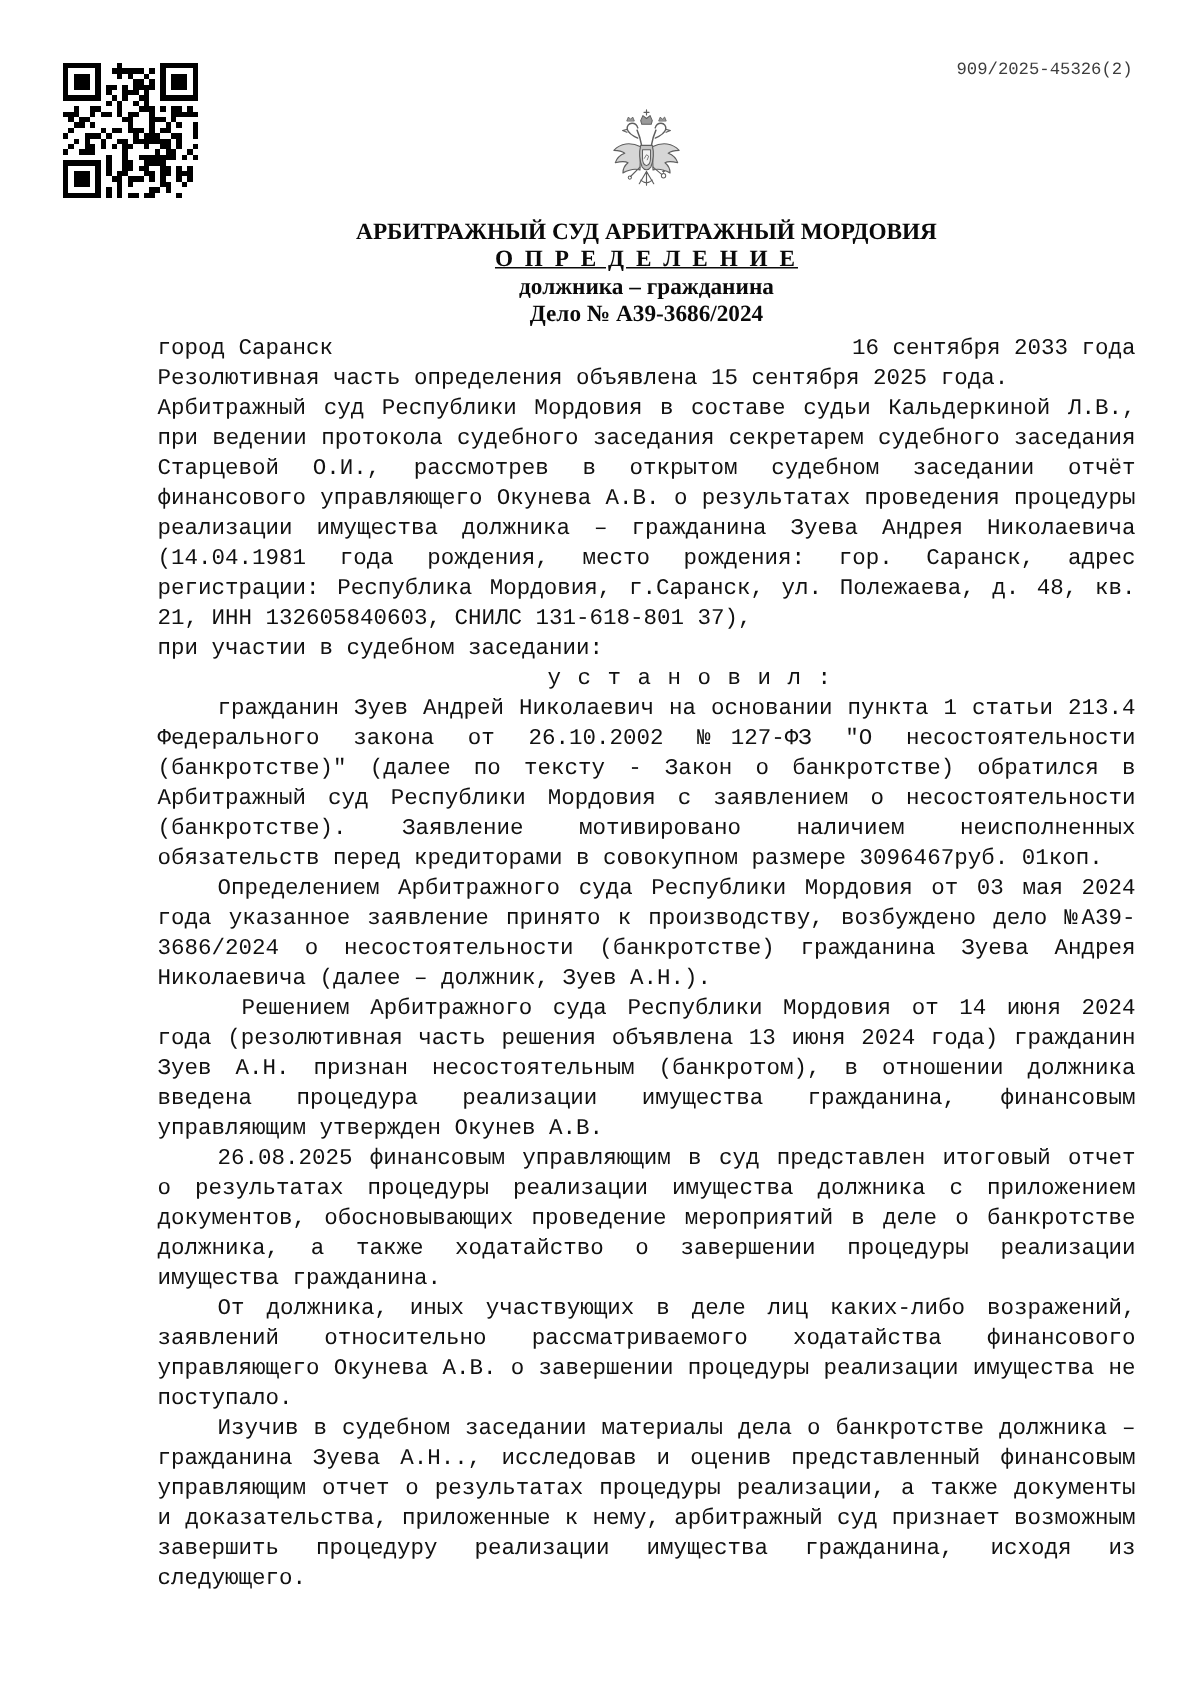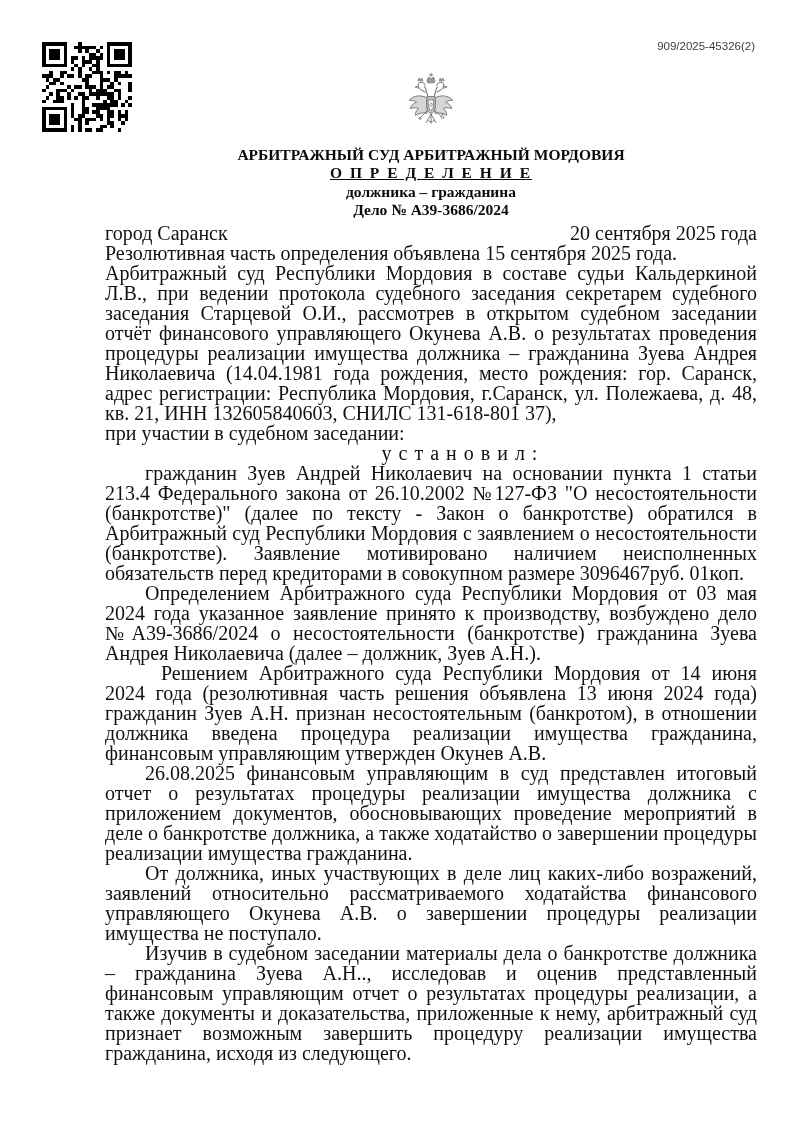--- a/index.html
+++ b/index.html
@@ -6,21 +6,21 @@
   .page {
     position:relative;
     width:800px; height:1131px;
     background:#ffffff;
     font-family:"Liberation Serif", serif;
     color:#111;
     overflow:hidden;
   }
   .doc-number {
     position:absolute; top:40px; right:45px;
-    font-family:Liberation Sans, sans-serif;
+    font-family:Liberation Mono, monospace;
     font-size:11.5px; color:#3d3d3d;margin-left:28px;
   }
   .qr {
     position:absolute; left:42px; top:42px;
     width:90px; height:90px;
   }
   .col {
     position:absolute; left:105px; top:0;
     width:652px;
   }
@@ -33,21 +33,21 @@
     text-align:center; font-weight:bold;
     font-size:15.5px; line-height:18.4px;
     color:#0a0a0a;
   }
   .hdr-doctype { letter-spacing:2px;text-decoration:underline; }
   .dateline {
     margin-top:3px;
     display:flex; justify-content:space-between;
     font-size:15.5px; line-height:20px;
   }
-  .bodytext { font-size:20px; line-height:20px; }
+  .bodytext { font-size:15px; line-height:20px;font-family:Liberation Mono, monospace; }
   .plainline { text-align:left; }
   .just { text-align:justify; text-align-last:left; }
   .ruling {
     text-align:center; text-indent:58px;
     letter-spacing:1px;
   }
   .para { text-indent:40px; margin:0; }
   .para-lg { text-indent:56px; }
 </style>
 </head>
@@ -307,21 +307,21 @@
       <path d="M83.5 89.5 v-3 M82 88 h3" stroke-width="1.2"></path>
     </svg>
 
     <div class="hdr">АРБИТРАЖНЫЙ СУД АРБИТРАЖНЫЙ МОРДОВИЯ</div>
     <div class="hdr hdr-doctype">О П Р Е Д Е Л Е Н И Е</div>
     <div class="hdr">должника – гражданина</div>
     <div class="hdr">Дело № А39-3686/2024</div>
 
     <div class="dateline bodytext">
       <span>город Саранск</span>
-      <span>20 сентября 2025 года</span>
+      <span>16 сентября 2033 года</span>
     </div>
 
     <div class="bodytext plainline">Резолютивная часть определения объявлена 15 сентября 2025 года.</div>
 
     <div class="bodytext just">Арбитражный суд Республики Мордовия в составе судьи Кальдеркиной Л.В., при ведении протокола судебного заседания секретарем судебного заседания Старцевой О.И., рассмотрев в открытом судебном заседании отчёт финансового управляющего Окунева А.В. о результатах проведения процедуры реализации имущества должника – гражданина Зуева Андрея Николаевича (14.04.1981 года рождения, место рождения: гор. Саранск, адрес регистрации: Республика Мордовия, г.Саранск, ул. Полежаева, д. 48, кв. 21, ИНН 132605840603, СНИЛС 131-618-801 37),</div>
 
     <div class="bodytext plainline">при участии в судебном заседании:</div>
 
     <div class="bodytext ruling">у с т а н о в и л :</div>
 

